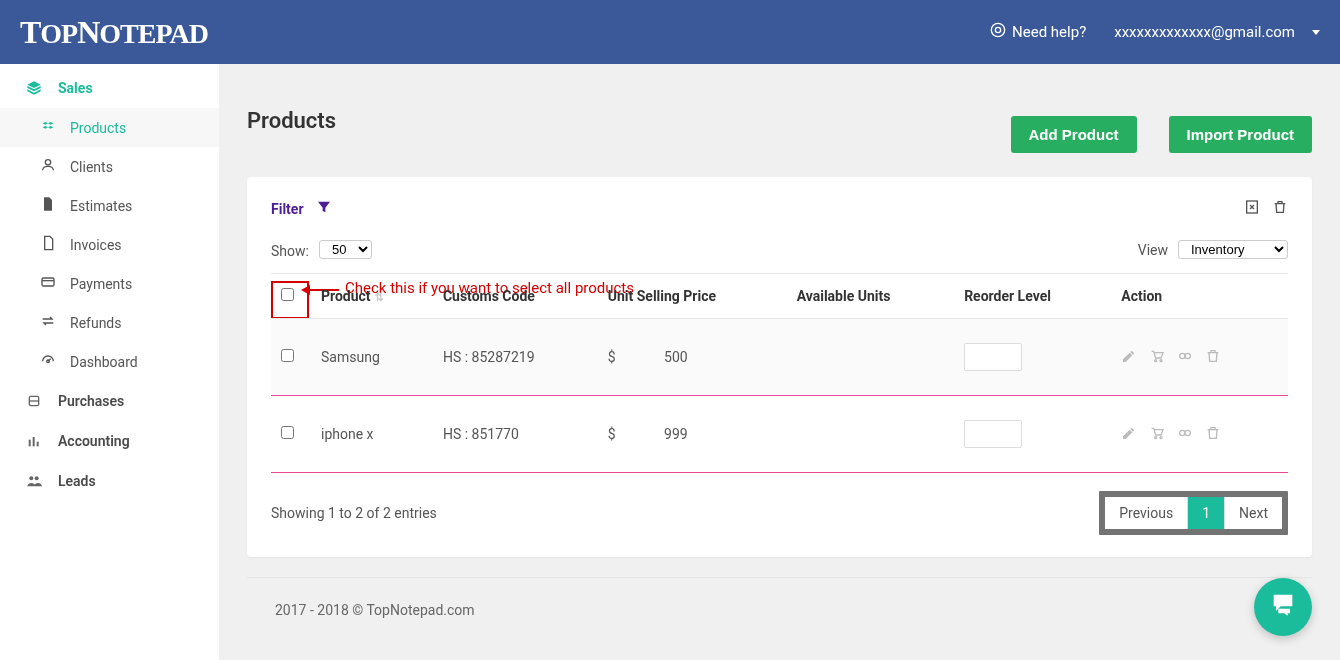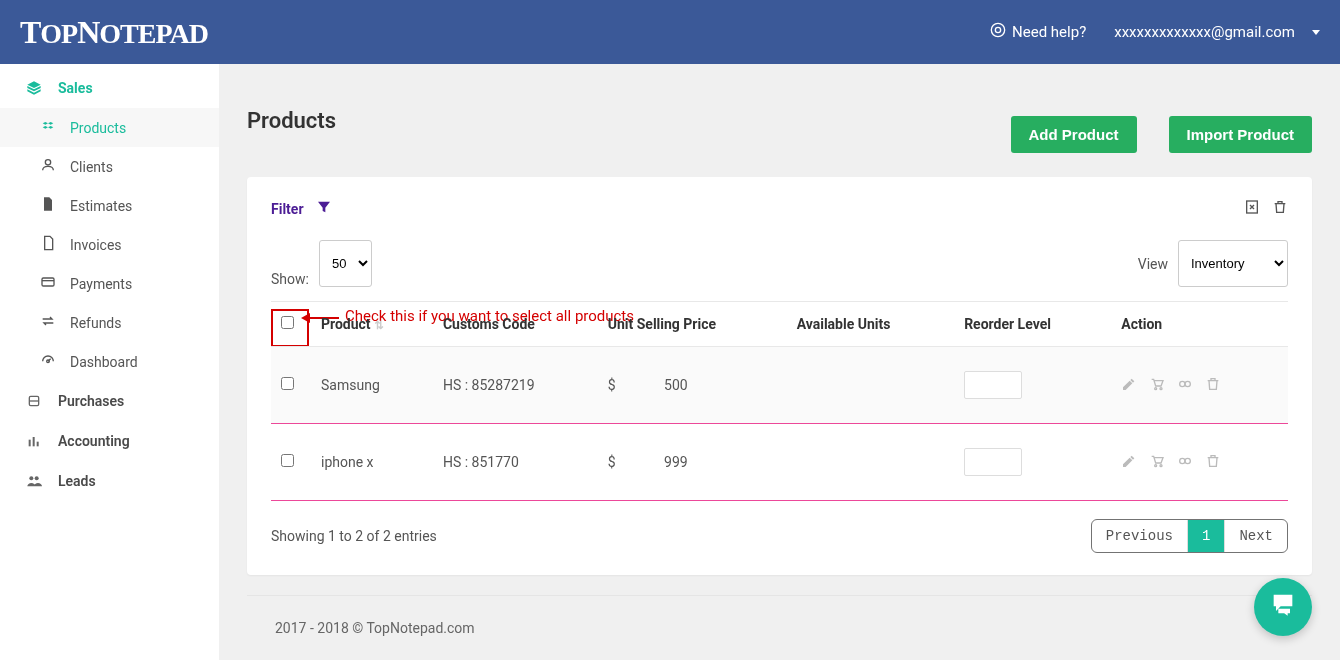--- a/index.html
+++ b/index.html
@@ -32,40 +32,40 @@
 
 .card { background: #fff; border-radius: 4px; padding: 22px 24px; box-shadow: 0 1px 2px rgba(0,0,0,0.05); }
 .filter-row { display: flex; justify-content: space-between; align-items: center; margin-bottom: 22px; }
 .filter-label { font-weight: 700; color: #4c1d95; display: flex; align-items: center; gap: 12px; }
 .export-icons { display: flex; gap: 12px; color: #555; }
 .export-icons span { cursor: pointer; }
 
 .control-row { display: flex; justify-content: space-between; align-items: center; margin-bottom: 14px; }
 .show-control { display: flex; align-items: flex-end; gap: 10px; color: #555; }
 .view-control { display: flex; align-items: center; gap: 10px; color: #555; }
-select { border: 1px solid #ccc; padding: 14px 8px; border-radius: 3px; background: #fff; font-size: 13px; }
+select { border: 1px solid #ccc; padding: 0 8px; border-radius: 3px; background: #fff; font-size: 13px; }
 
 table { width: 100%; border-collapse: collapse; position: relative; }
 thead th { text-align: left; padding: 14px 10px; border-top: 1px solid #e8e8e8; border-bottom: 1px solid #e8e8e8; color: #333; font-weight: 700; font-size: 14px; position: relative; }
 thead th.sortable::after { content: '⇅'; color: #ccc; font-size: 11px; margin-left: 4px; }
 tbody td { padding: 24px 10px; border-bottom: 1px solid #ec4899; color: #555; vertical-align: middle; }
 tbody tr:nth-child(odd) { background: #fafafa; }
 .price-cell { display: flex; justify-content: space-between; width: 80px; }
 .reorder-input { width: 58px; height: 28px; border: 1px solid #ddd; border-radius: 2px; }
 .action-icons { display: flex; gap: 12px; color: #bbb; }
 .action-icons span { cursor: pointer; }
 
 .annotation { position: absolute; color: #d40000; font-weight: 400; font-size: 15px; pointer-events: none; }
 .annotation-box { position: absolute; border: 2px solid #d40000; pointer-events: none; }
 .annotation-arrow { position: absolute; width: 40px; height: 2px; background: #d40000; pointer-events: none; }
 .annotation-arrow::after { content: ''; position: absolute; left: -8px; top: -4px; width: 0; height: 0; border-top: 5px solid transparent; border-bottom: 5px solid transparent; border-right: 9px solid #d40000; }
 
 .table-footer { display: flex; justify-content: space-between; align-items: center; margin-top: 18px; text-align: center; }
 .showing { color: #555; font-size: 14px; }
-.pagination { display: flex; border: 1px solid #737373; border-radius: 6px; overflow: hidden; font-family: Liberation Mono, monospace; }
+.pagination { display: flex; border: 6px solid #737373; border-radius: 1px; overflow: hidden; }
 .pagination div { padding: 8px 14px; border-left: 1px solid #ddd; color: #555; cursor: pointer; font-size: 14px; }
 .pagination div:first-child { border-left: none; }
 .pagination .pg-active { background: #1abc9c; color: #fff; }
 
 .footer { padding: 24px 28px; color: #666; font-size: 14px; border-top: 1px solid #e5e5e5; margin-top: 20px; }
 
 .chat-fab { position: fixed; right: 28px; bottom: 24px; width: 58px; height: 58px; border-radius: 50%; background: #1abc9c; display: flex; align-items: center; justify-content: center; color: #fff; font-size: 26px; box-shadow: 0 3px 10px rgba(0,0,0,0.2); cursor: pointer; }
 
 .icon-svg { width: 16px; height: 16px; }
 </style>

